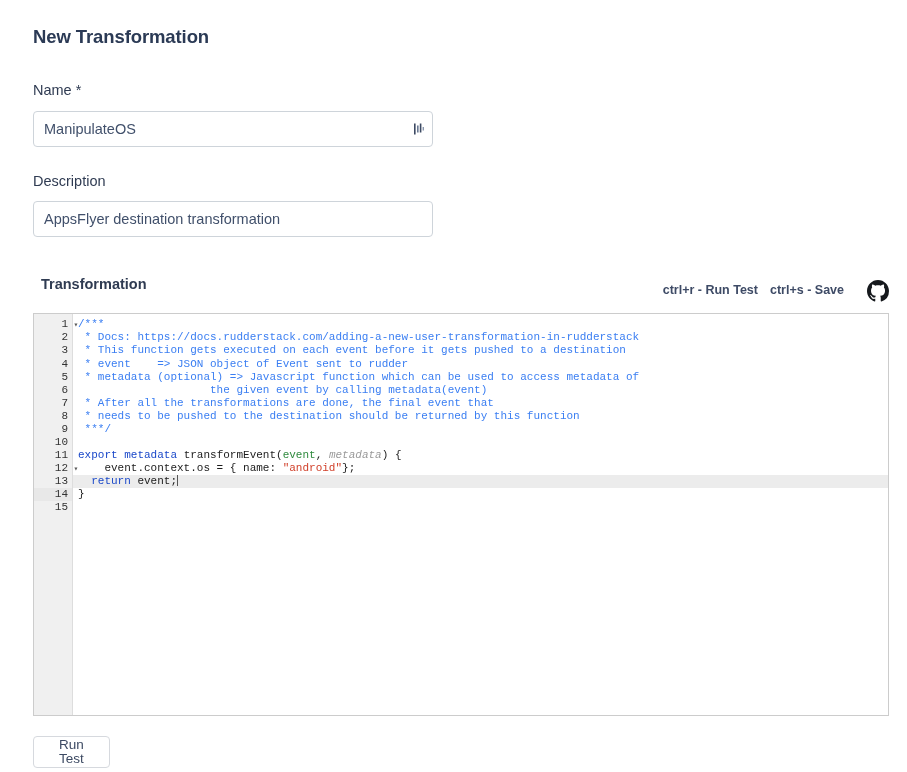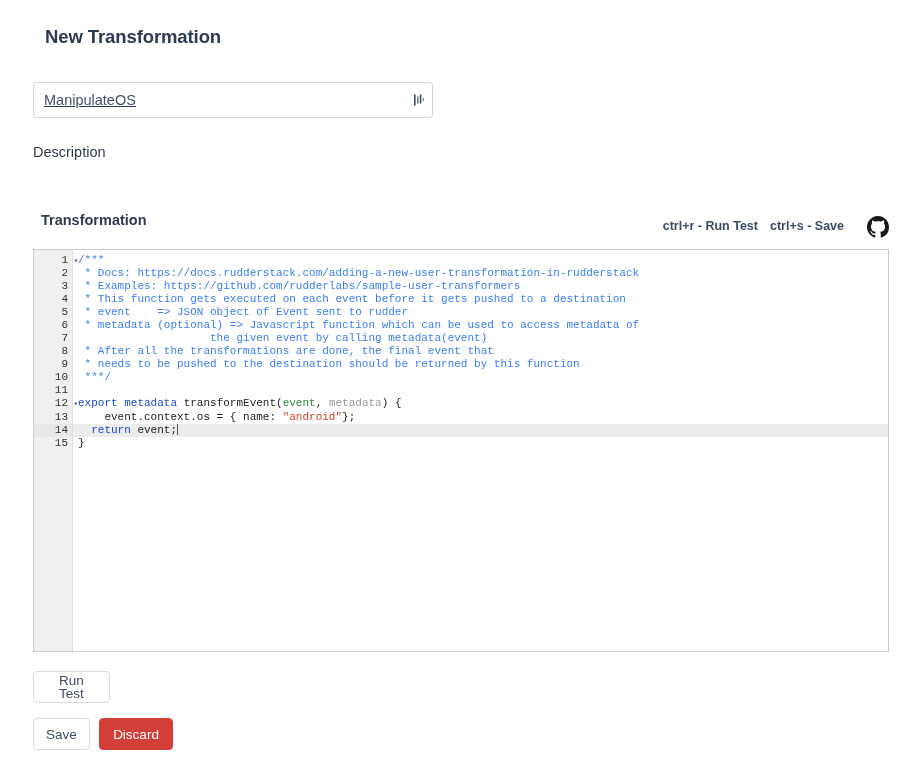--- a/index.html
+++ b/index.html
@@ -18,21 +18,21 @@
   .page {
     padding: 26px 33px 0 33px;
     box-sizing: border-box;
     width: 907px;
   }
   .page-title {
     font-size: 18.5px;
     font-weight: bold;
     color: #2b3a55;
     letter-spacing: -0.1px;
-    margin: 0 0 34px 12px;
+    margin: 0 0 34px 0;
     line-height: 1.2;
   }
   .field-label {
     font-size: 14.5px;
     font-weight: normal;
     color: #2f3b52;
     margin: 0 0 11px 0;
     line-height: 1.2;
   }
   .field-label.bold {
@@ -48,21 +48,20 @@
     font-family: "Liberation Sans", sans-serif;
     font-size: 14.5px;
     color: #41506b;
     padding: 0 10px 0 10px;
     outline: none;
     display: block;
   }
   .input-wrap {
     position: relative;
     width: 400px;
-    text-decoration: underline;
   }
   .resize-icon {
     position: absolute;
     right: 6px;
     top: 50%;
     transform: translateY(-50%);
     width: 16px;
     height: 16px;
     pointer-events: none;
   }
@@ -154,21 +153,21 @@
     padding-left: 5px;
     box-sizing: border-box;
   }
   .code-row.active {
     background: #ececec;
   }
   .tok-comment { color: #3a7ef2; }
   .tok-keyword { color: #1a48c9; }
   .tok-fn      { color: #1c1c1c; }
   .tok-param   { color: #2f8a3e; }
-  .tok-meta    { color: #9a9a9a; }
+  .tok-meta    { color: #9a9a9a; font-style: italic; }
   .tok-string  { color: #d1402a; }
   .tok-plain   { color: #1c1c1c; font-family: Liberation Mono, monospace; }
   .caret {
     display: inline-block;
     width: 1px;
     height: 11px;
     background: #555;
     vertical-align: -2px;
   }
 
@@ -205,37 +204,39 @@
   }
 </style>
 </head>
 <body>
 
 <div class="page">
 
   <h1 class="page-title">New Transformation</h1>
 
   <div>
+    <div class="field-label">Name *</div>
     <div class="input-wrap">
       <input class="text-input" type="text" value="ManipulateOS" style="">
       <span class="resize-icon">
         <svg width="16" height="16" viewBox="0 0 16 16" xmlns="http://www.w3.org/2000/svg">
           <rect x="3" y="2.5" width="1.6" height="11" fill="#3d4a63"></rect>
           <rect x="6" y="4.5" width="1.6" height="7" fill="#6b7a93"></rect>
           <rect x="8.8" y="2.5" width="1.6" height="9" fill="#3d4a63"></rect>
           <rect x="11.6" y="6" width="1.4" height="3.5" fill="#8a97ad"></rect>
         </svg>
       </span>
     </div>
   </div>
 
   <div class="gap-26"></div>
 
   <div>
     <div class="field-label">Description</div>
+    <input class="text-input" type="text" value="AppsFlyer destination transformation" style="">
   </div>
 
   <div class="gap-33"></div>
 
   <div class="transform-head">
     <div class="field-label bold" style="margin:8px;">Transformation</div>
     <div class="shortcuts">
       <span class="shortcut">ctrl+r - Run Test</span>
       <span class="shortcut">ctrl+s - Save</span>
       <span class="gh-icon">
@@ -261,21 +262,20 @@
       <div class="gutter-row"><span>11</span></div>
       <div class="gutter-row"><span>12</span><span class="fold">▾</span></div>
       <div class="gutter-row"><span>13</span></div>
       <div class="gutter-row active"><span>14</span></div>
       <div class="gutter-row"><span>15</span></div>
     </div>
 
     <div class="code-area">
       <div class="code-row"><span class="tok-comment">/***</span></div>
       <div class="code-row"><span class="tok-comment"> * Docs: https://docs.rudderstack.com/adding-a-new-user-transformation-in-rudderstack</span></div>
-      <div class="code-row"><span class="tok-comment"> * Examples: https://github.com/rudderlabs/sample-user-transformers</span></div>
       <div class="code-row"><span class="tok-comment"> * This function gets executed on each event before it gets pushed to a destination</span></div>
       <div class="code-row"><span class="tok-comment"> * event    =&gt; JSON object of Event sent to rudder</span></div>
       <div class="code-row"><span class="tok-comment"> * metadata (optional) =&gt; Javascript function which can be used to access metadata of</span></div>
       <div class="code-row"><span class="tok-comment">                    the given event by calling metadata(event)</span></div>
       <div class="code-row"><span class="tok-comment"> * After all the transformations are done, the final event that</span></div>
       <div class="code-row"><span class="tok-comment"> * needs to be pushed to the destination should be returned by this function</span></div>
       <div class="code-row"><span class="tok-comment"> ***/</span></div>
       <div class="code-row"><span></span></div>
       <div class="code-row"><span class="tok-keyword">export metadata </span><span class="tok-fn">transformEvent(</span><span class="tok-param">event</span><span class="tok-fn">, </span><span class="tok-meta">metadata</span><span class="tok-fn">) {</span></div>
       <div class="code-row"><span class="tok-plain">    event.context.os = { name: </span><span class="tok-string">"android"</span><span class="tok-plain">};</span></div>

